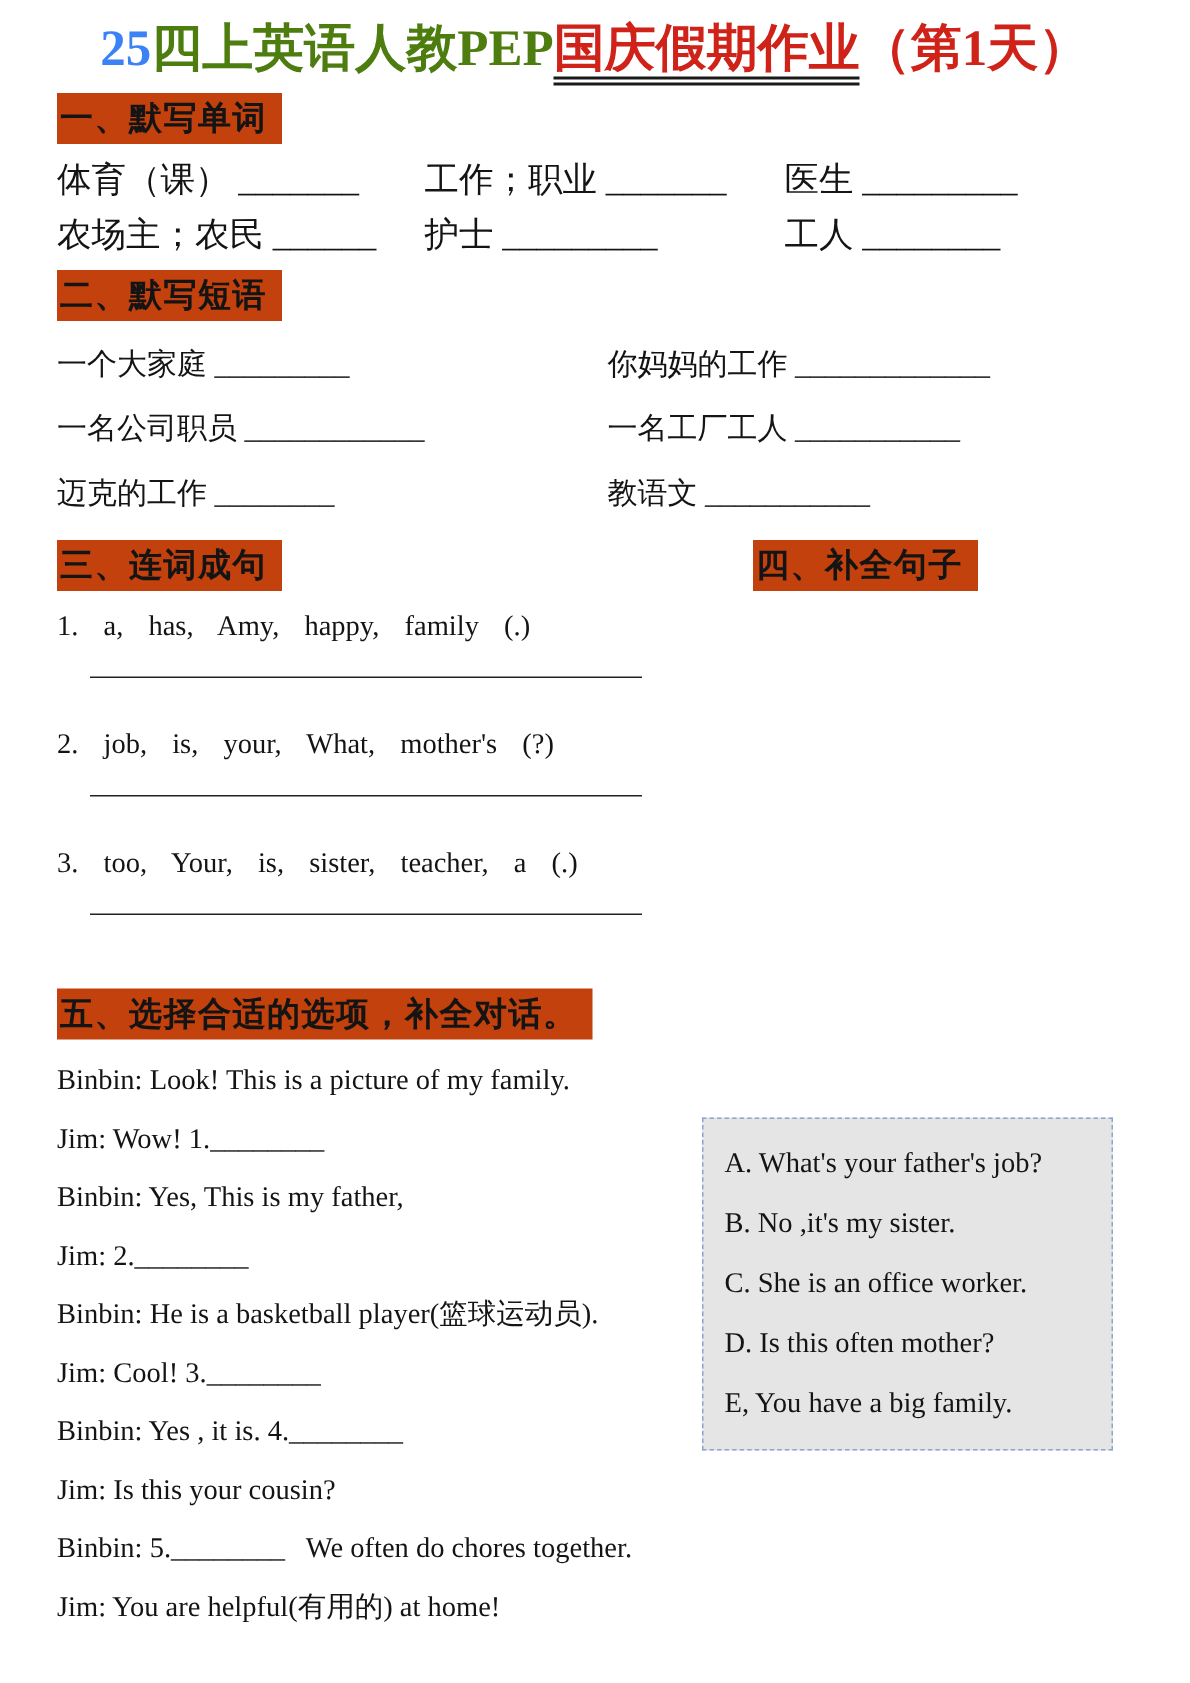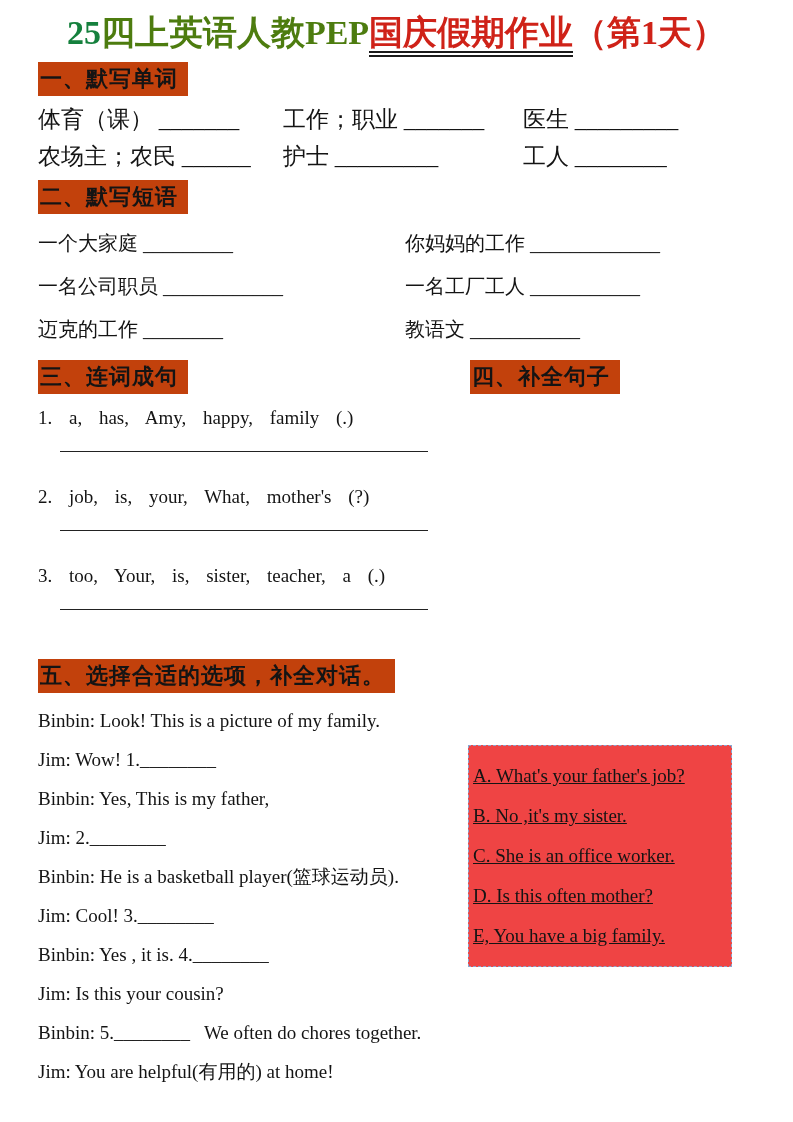--- a/index.html
+++ b/index.html
@@ -20,21 +20,21 @@
   }
   
   .title {
     text-align: center;
     font-size: 34px;
     font-weight: bold;
     line-height: 46px;
     margin-bottom: 2px;
     white-space: nowrap;
   }
-  .t-black { color: #15803d; }
+  .t-black { color: #3b82f6; }
   .t-blue  { color: #4d7c0f; }
   .t-red   { color: #cf2218; }
   .t-dblunderline {
     border-bottom: 6px double #1a1a1a;
     padding-bottom: 0px;
   }
   
   .sec-heading {
     display: inline-block;
     background: #c2410c;
@@ -60,21 +60,21 @@
   .s2 { margin-top: 6px; }
   .row2 {
     display: flex;
     font-size: 20px;
     line-height: 28px;
     margin: 15px 0 12px 0;
   }
   .row2 .c0 { width: 367px; }
   .row2 .c1 { flex: 1; }
   
-  .cols { display: flex; margin-top: 17px; }
+  .cols { display: flex; margin-top: 17px; gap: 32px; }
   .col-left  { width: 432px; }
   .col-right { flex: 1; }
   .s3-item { margin-top: 12px; }
   .s3-sentence {
     font-size: 19px;
     line-height: 24px;
     word-spacing: 12px;
   }
   .s3-rule {
     height: 0;
@@ -99,23 +99,22 @@
     line-height: 39px;
     margin: 0;
     white-space: pre;
   }
   .options-box {
     position: absolute;
     left: 430px;
     top: 86px;
     width: 250px;
     border: 1px dashed #8aa6cf;
-    padding: 10px 8px 10px 4px;
-    background: #ef4444;
-    text-decoration: underline;
+    padding: 10px 8px 10px 14px;
+    background: #e5e5e5;
   }
   .option-line {
     font-size: 19px;
     line-height: 40px;
     margin: 0;
   }
 </style>
 </head>
 <body>
 

